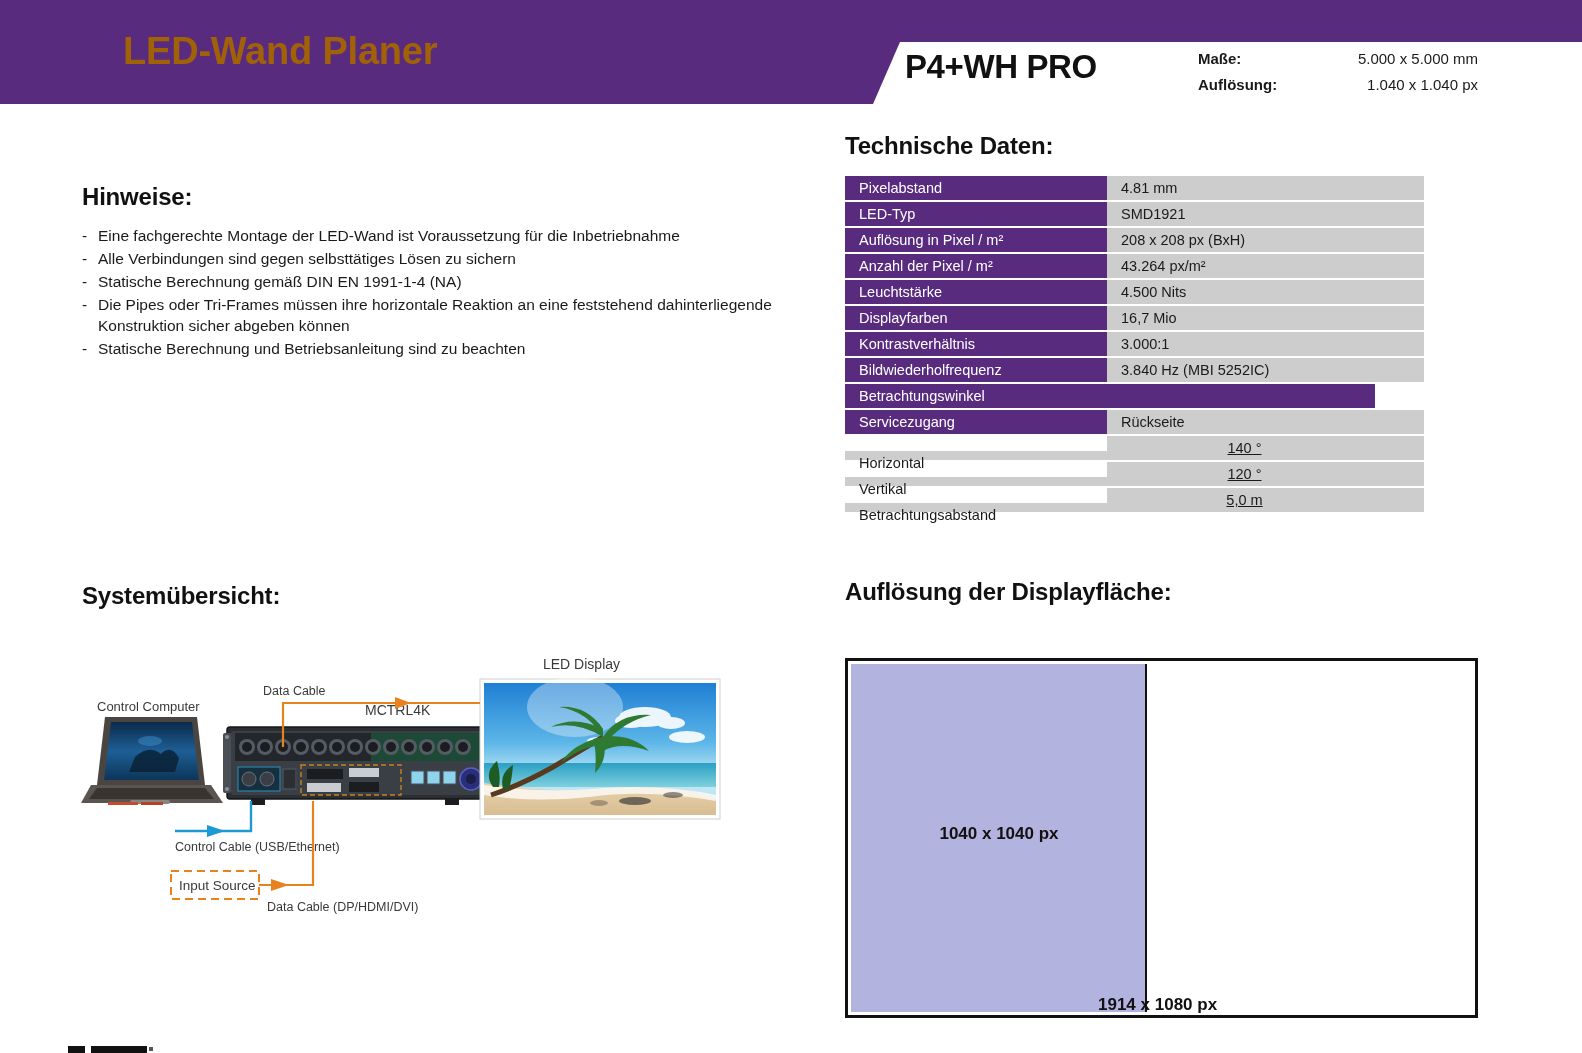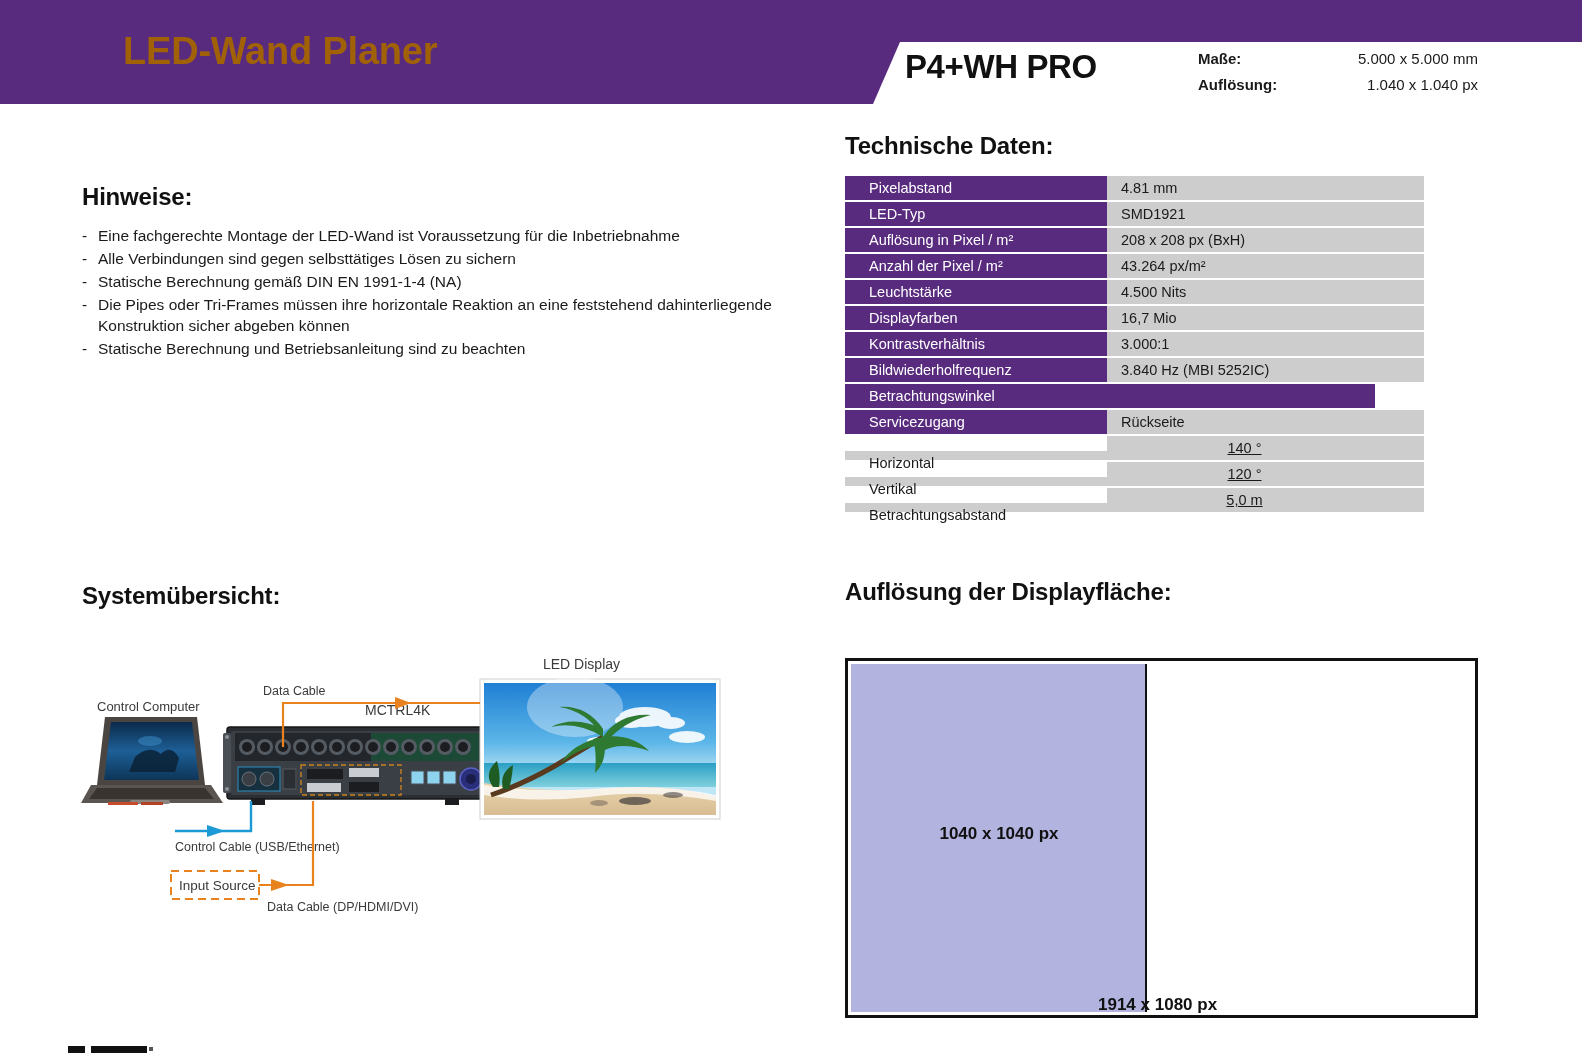--- a/index.html
+++ b/index.html
@@ -72,21 +72,21 @@
 
   
   #tech-block {
     position: absolute; left: 845px; top: 132px; width: 530px;
   }
   #tech-title { margin-bottom: 16px; }
   .tbl { width: 530px; border-collapse: separate; border-spacing: 0 2px; }
   .tr { display: flex; height: 24px; margin-bottom: 2px; }
   .td-key {
     width: 262px; background: #592b7f; color: #ffffff;
-    font-size: 14.5px; line-height: 24px; padding-left: 24px;
+    font-size: 14.5px; line-height: 24px; padding-left: 14px;
     box-sizing: border-box; flex: none;
   }
   .td-val {
     width: 317px; background: #cdcdcd; color: #1a1a1a;
     font-size: 14.5px; line-height: 24px; padding-left: 14px;
     box-sizing: border-box; flex: none;
   }
   .tr-span .td-key {
     width: 530px; background: #592b7f;
   }

